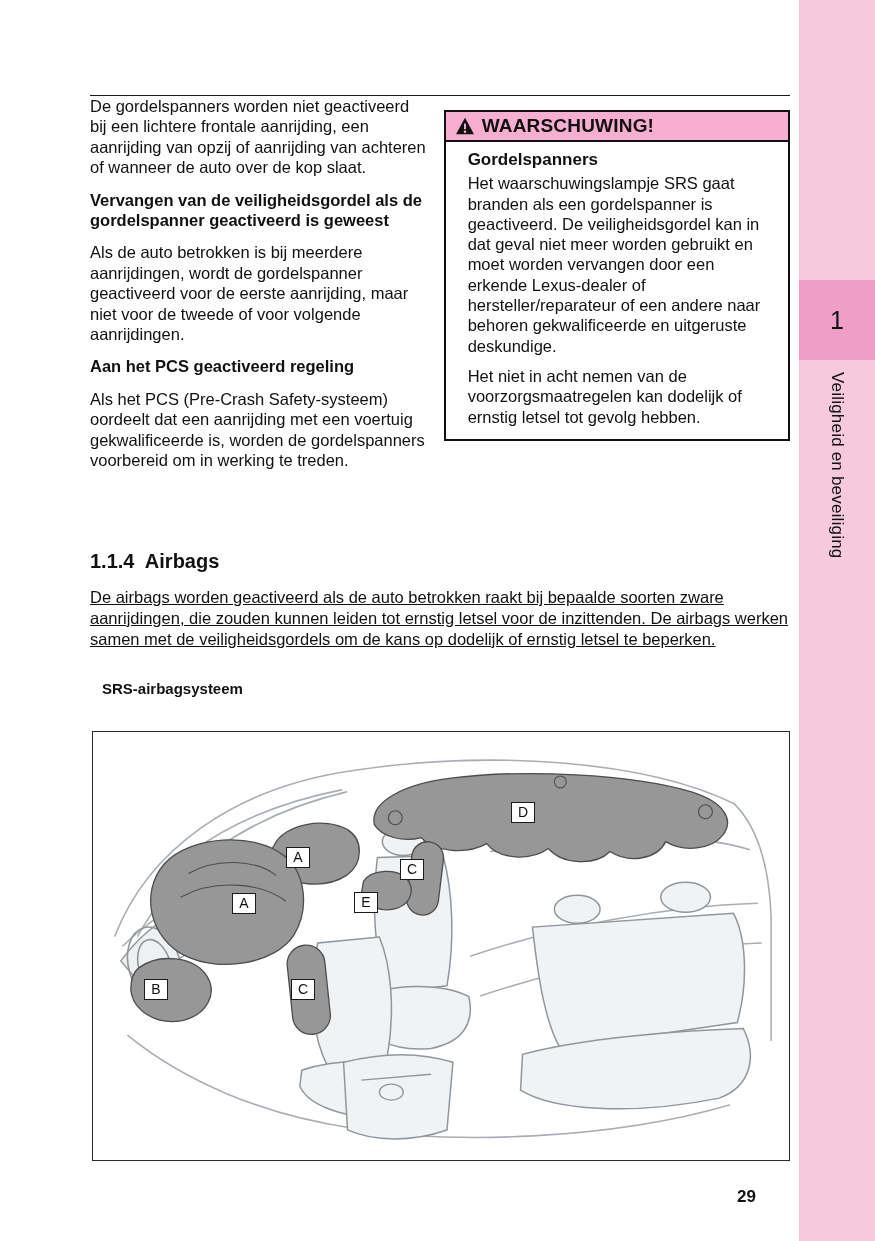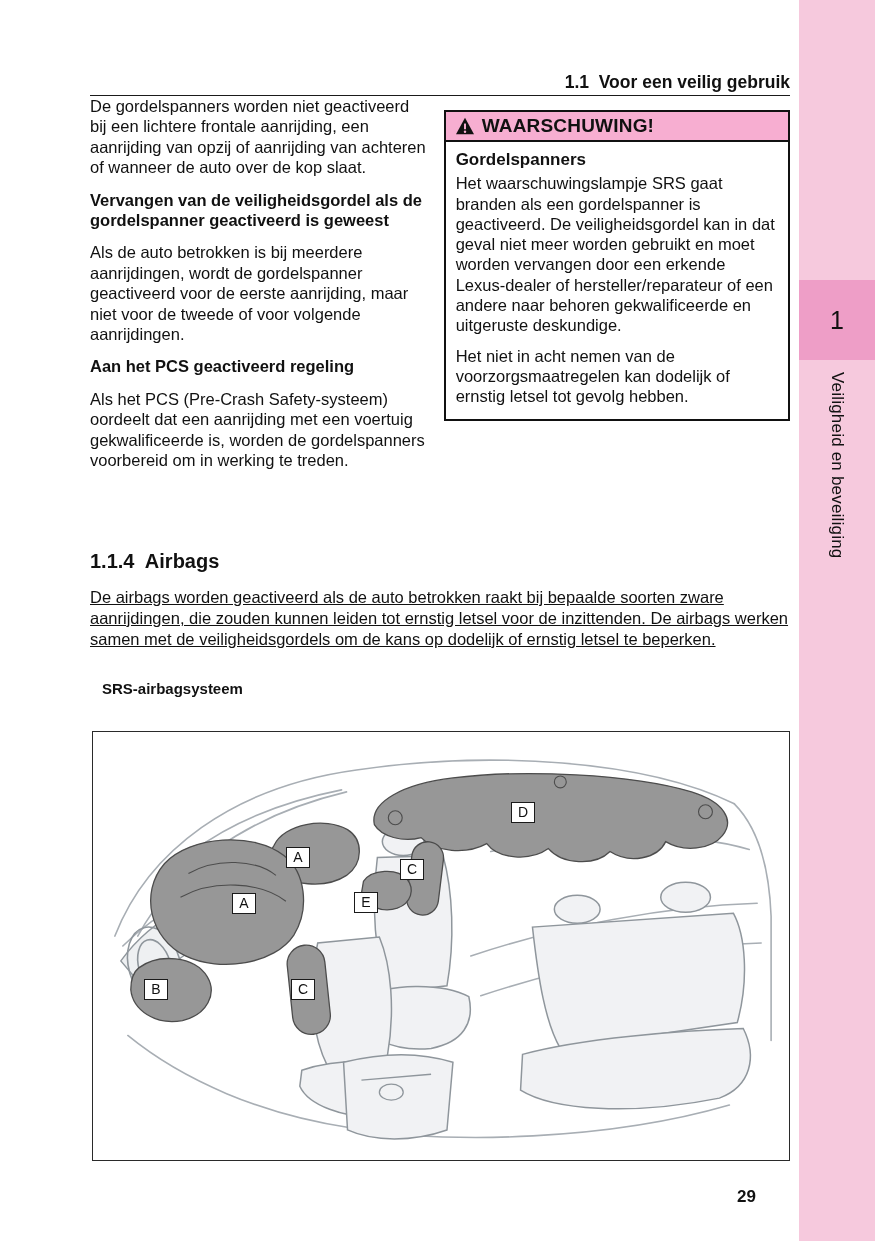--- a/index.html
+++ b/index.html
@@ -25,21 +25,21 @@
   .col-left { width:356px; font-size:16.5px; line-height:20.4px; }
   .col-left p { margin:0 0 12px; }
   .bold { font-weight:bold; }
 
   .warning-box { width:365px; margin-top:14px; border:2px solid #111; background:#fff; }
   .warning-header { display:flex; align-items:center; gap:7px; padding:3px 9px;
                     background:var(--warning-pink,#f7aed1); border-bottom:2px solid #111; }
   .warning-icon svg { display:block; }
   .warning-title { font-weight:bold; font-size:19px; letter-spacing:0.2px; }
   .warning-body { padding:8px 10px 2px; font-size:16.5px; line-height:20.3px; }
-  .warning-body p { margin:0 0 10px; }
+  .warning-body p { margin:0 12px 10px; }
   .wsub { margin-bottom:3px !important; font-size:17px; }
 
   
   .airbags-heading { position:absolute; top:550px; left:90px; font-size:20px; font-weight:bold; }
   .airbags-para { position:absolute; top:587px; left:90px; width:700px; font-size:16.5px; line-height:20.8px;text-decoration:underline; }
   .srs-heading { position:absolute; top:680px; left:94px; font-size:15px;margin-left:8px; }
 
   
   .illustration { position:absolute; top:731px; left:92px; width:698px; height:430px;
                   border:1px solid #2a2a2a; background:#fff; }
@@ -61,21 +61,20 @@
 
 <div class="page">
 
   <div class="sidebar">
     <div class="sidebar-tab">
       <span>1</span>
     </div>
     <div class="sidebar-label">Veiligheid en beveiliging</div>
   </div>
 
-  <div class="header-title">1.1&nbsp; Voor een veilig gebruik</div>
   <div class="header-rule"></div>
 
   <div class="two-col">
     <div class="col-left">
       <p>De gordelspanners worden niet geactiveerd bij een lichtere frontale aanrijding, een aanrijding van opzij of aanrijding van achteren of wanneer de auto over de kop slaat.</p>
       <p class="bold">Vervangen van de veiligheidsgordel als de gordelspanner geactiveerd is geweest</p>
       <p>Als de auto betrokken is bij meerdere aanrijdingen, wordt de gordelspanner geactiveerd voor de eerste aanrijding, maar niet voor de tweede of voor volgende aanrijdingen.</p>
       <p class="bold">Aan het PCS geactiveerd regeling</p>
       <p>Als het PCS (Pre-Crash Safety-systeem) oordeelt dat een aanrijding met een voertuig gekwalificeerde is, worden de gordelspanners voorbereid om in werking te treden.</p>
     </div>

